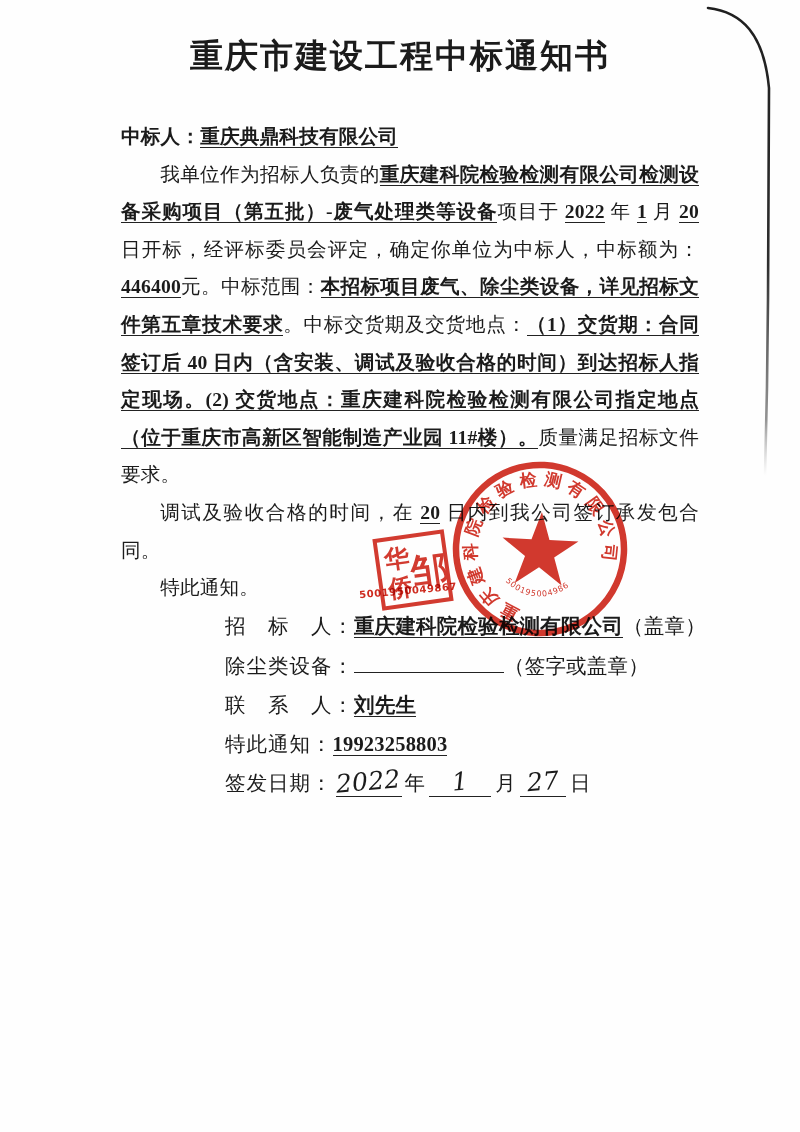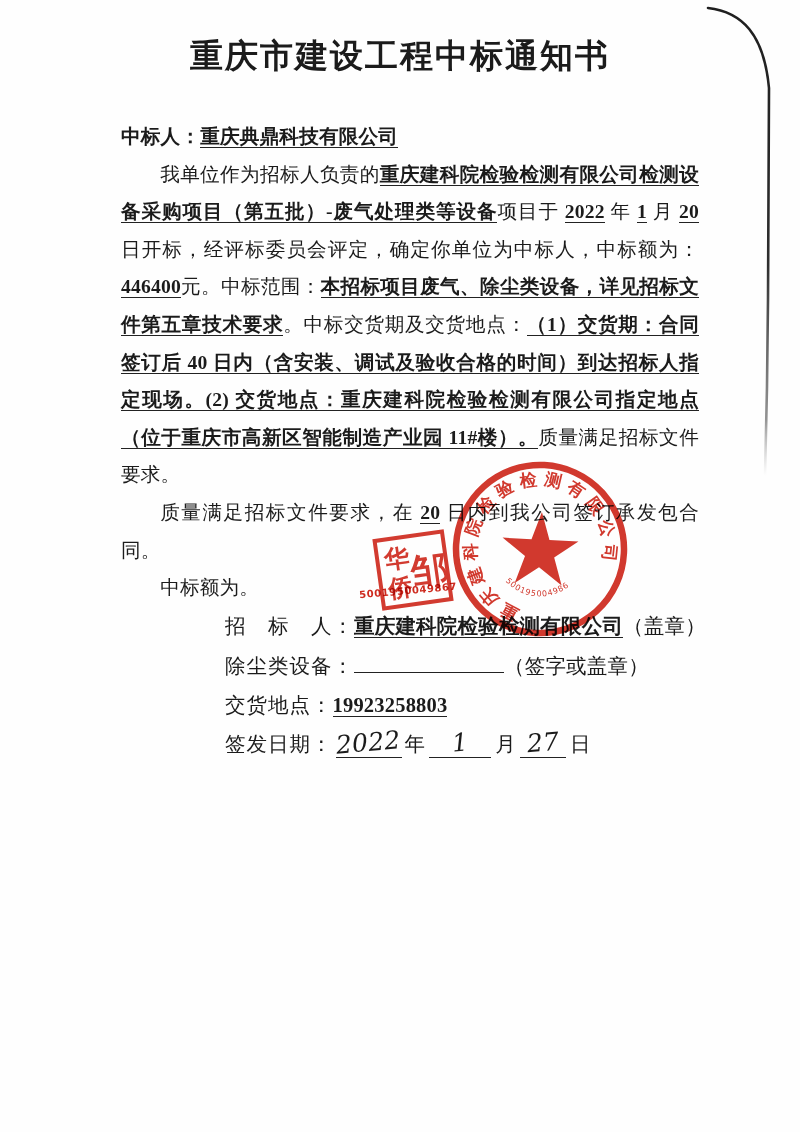--- a/index.html
+++ b/index.html
@@ -55,31 +55,32 @@
 
 <div class="page">
 
   <h1 class="title">重庆市建设工程中标通知书</h1>
 
   <div class="content">
     <p><span class="lbl">中标人：</span><span class="u">重庆典鼎科技有限公司</span></p>
 
     <p class="indent"><span>我单位作为招标人负责的</span><span class="u">重庆建科院检验检测有限公司检测设备采购项目（第五批）-废气处理类等设备</span><span>项目于 </span><span class="u">2022</span><span> 年 </span><span class="u">1</span><span> 月 </span><span class="u">20</span><span> 日开标，经评标委员会评定，确定你单位为中标人，中标额为：</span><span class="u">446400</span><span>元。中标范围：</span><span class="u">本招标项目废气、除尘类设备，详见招标文件第五章技术要求</span><span>。中标交货期及交货地点：</span><span class="u">（1）交货期：合同签订后 40 日内（含安装、调试及验收合格的时间）到达招标人指定现场。(2) 交货地点：重庆建科院检验检测有限公司指定地点（位于重庆市高新区智能制造产业园 11#楼）。</span><span>质量满足招标文件要求。</span></p>
 
-    <p class="indent"><span>质量满足招标文件要求，在 </span><span class="u">20</span><span> 日内到我公司签订承发包合同。</span></p>
+    <p class="indent"><span>调试及验收合格的时间，在 </span><span class="u">20</span><span> 日内到我公司签订承发包合同。</span></p>
 
-    <p class="indent">中标额为。</p>
+    <p class="indent">特此通知。</p>
 
     <div class="sign">
       <div class="srow"><span class="slabel">招　标　人：</span><span class="u">重庆建科院检验检测有限公司</span><span>（盖章）</span></div>
 
       <div class="srow"><span class="slabel">除尘类设备：</span><span class="blank"></span><span>（签字或盖章）</span></div>
 
+      <div class="srow"><span class="slabel">联　系　人：</span><span class="u">刘先生</span></div>
 
-      <div class="srow"><span class="slabel">交货地点：</span><span class="u">19923258803</span></div>
+      <div class="srow"><span class="slabel">特此通知：</span><span class="u">19923258803</span></div>
 
       <div class="srow"><span class="slabel">签发日期：</span><span class="yearw"><span class="hand">2022</span></span><span>年</span><span class="monw"><span class="hand">1</span></span><span>月</span><span class="dayw"><span class="hand">27</span></span><span>日</span></div>
     </div>
   </div>
 
   <svg class="seal-round" width="190" height="190" viewBox="0 0 190 190">
     <defs>
       <path id="arcName" d="M 78.4 156.8 A 64 64 0 1 1 156.8 111.6" fill="none"></path>
       <path id="arcNum" d="M 62 129 A 47.4 47.4 0 0 0 128 129" fill="none"></path>
     </defs>

